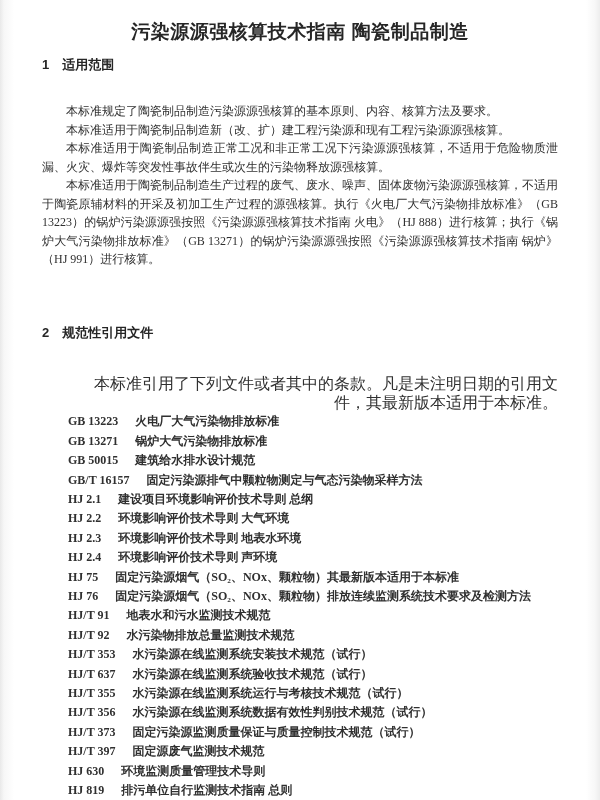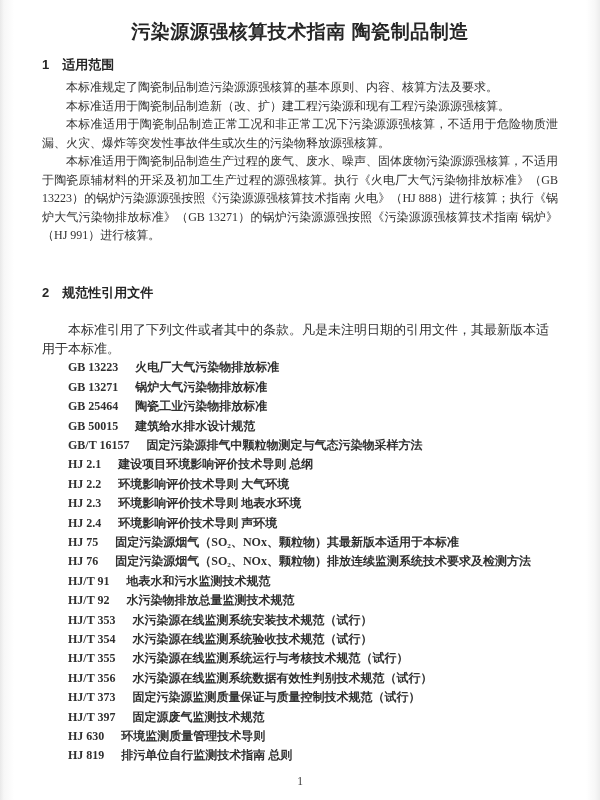--- a/index.html
+++ b/index.html
@@ -30,35 +30,36 @@
   }
   .section-heading {
     font-family: "Liberation Sans", "DejaVu Sans", sans-serif;
     font-weight: bold;
     font-size: 13px;
     line-height: 16px;
     color: #262626;
   }
   .section-heading .sec-num { display: inline-block; margin-right: 13px; }
   #section-scope .section-heading { margin-top: 12px; }
-  #section-references .section-heading { margin-top: 40px; }
-  .par-group { margin-top: 5px; }
+  #section-references .section-heading { margin-top: 56px; }
+  .par-group { margin-top: 29px; }
   .body-par {
     font-size: 12px;
     line-height: 18.5px;
     text-indent: 2em;
     text-align: justify;
     color: #303030;
   }
   .ref-intro {
-    margin-top: 19px;
-    font-size: 13px;
+    margin-top: 33px;
+    font-size: 16px;
     line-height: 19.4px;
     text-indent: 2em;
     color: #303030;
+    text-align: right;
   }
   .ref-list { margin-left: 26px; font-weight: bold; }
   .ref-item {
     font-size: 12px;
     line-height: 19.4px;
     white-space: nowrap;
     color: #303030;
   }
   .ref-code { display: inline-block; margin-right: 17px; }
   .page-number {
@@ -94,23 +95,20 @@
     <p class="ref-intro">本标准引用了下列文件或者其中的条款。凡是未注明日期的引用文件，其最新版本适用于本标准。</p>
     <div class="ref-list">
   <div class="ref-item">
     <span class="ref-code">GB 13223</span><span class="ref-title">火电厂大气污染物排放标准</span>
   </div>
 
   <div class="ref-item">
     <span class="ref-code">GB 13271</span><span class="ref-title">锅炉大气污染物排放标准</span>
   </div>
 
-  <div class="ref-item">
-    <span class="ref-code">GB 25464</span><span class="ref-title">陶瓷工业污染物排放标准</span>
-  </div>
 
   <div class="ref-item">
     <span class="ref-code">GB 50015</span><span class="ref-title">建筑给水排水设计规范</span>
   </div>
 
   <div class="ref-item">
     <span class="ref-code">GB/T 16157</span><span class="ref-title">固定污染源排气中颗粒物测定与气态污染物采样方法</span>
   </div>
 
   <div class="ref-item">
@@ -143,21 +141,21 @@
 
   <div class="ref-item">
     <span class="ref-code">HJ/T 92</span><span class="ref-title">水污染物排放总量监测技术规范</span>
   </div>
 
   <div class="ref-item">
     <span class="ref-code">HJ/T 353</span><span class="ref-title">水污染源在线监测系统安装技术规范（试行）</span>
   </div>
 
   <div class="ref-item">
-    <span class="ref-code">HJ/T 354</span><span class="ref-title">水污染源在线监测系统验收技术规范（试行）</span>
+    <span class="ref-code">HJ/T 637</span><span class="ref-title">水污染源在线监测系统验收技术规范（试行）</span>
   </div>
 
   <div class="ref-item">
     <span class="ref-code">HJ/T 355</span><span class="ref-title">水污染源在线监测系统运行与考核技术规范（试行）</span>
   </div>
 
   <div class="ref-item">
     <span class="ref-code">HJ/T 356</span><span class="ref-title">水污染源在线监测系统数据有效性判别技术规范（试行）</span>
   </div>
 

